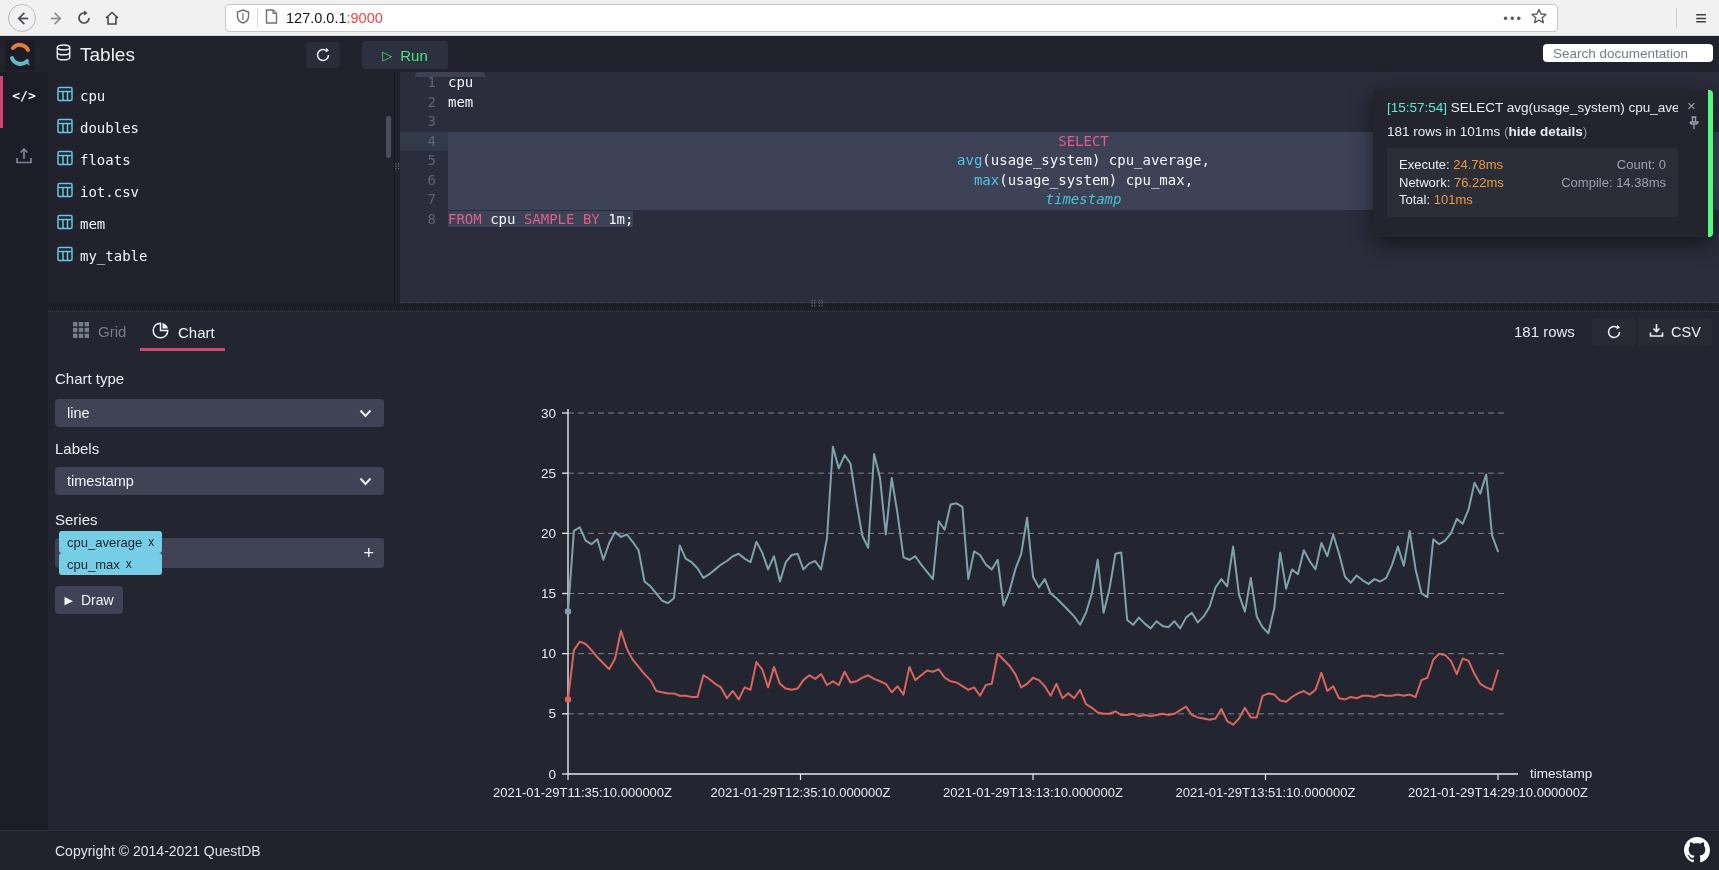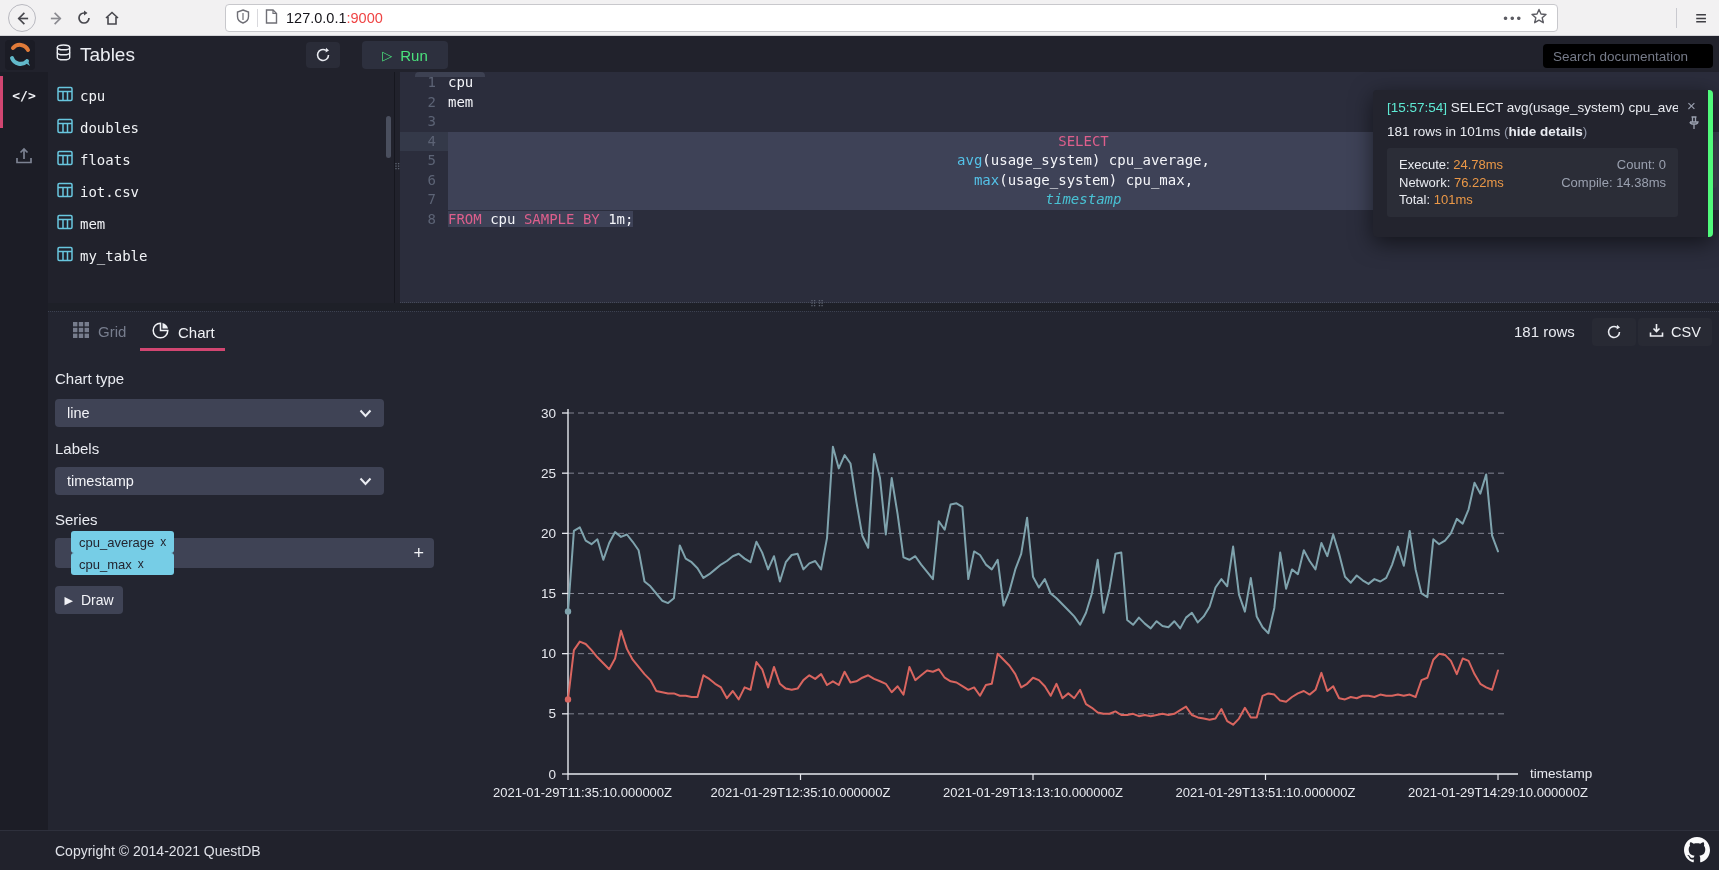--- a/index.html
+++ b/index.html
@@ -27,21 +27,21 @@
   
   #app-header { left:0; top:36px; width:1719px; height:36px; background:#21222c; }
   #logo-box { left:5px; top:40px; width:30px; height:30px; background:#1b1c25; border-radius:4px; }
   #tables-title { left:55px; top:44px; display:flex; align-items:center; gap:8px;
     color:#eceef3; font-size:19px; }
   #sidebar-refresh-btn { left:306px; top:42px; width:34px; height:26px; background:#2a2c38;
     border-radius:4px; display:flex; align-items:center; justify-content:center; }
   #run-button { left:362px; top:41px; width:86px; height:28px; background:#2d303e;
     border-radius:4px; display:flex; align-items:center; justify-content:center; gap:8px;
     color:#4be27d; font-size:15px; }
-  #search-doc { left:1543px; top:44px; width:170px; height:24px; background:#000000;
+  #search-doc { left:1543px; top:44px; width:170px; height:18px; background:#ffffff;
     border:none; border-radius:4px; color:#767b89; font-size:13.5px; padding:0 10px; outline:none; }
   #search-doc::placeholder { color:#767b89; }
 
   
   #left-rail { left:0; top:72px; width:48px; height:758px; background:#1c1d26; }
   #rail-active-bar { left:0; top:76px; width:3px; height:52px; background:#d14671; }
   #code-rail-icon { left:0; top:88px; width:48px; text-align:center; color:#f2f3f7;
     font-family:"DejaVu Sans Mono", monospace; font-weight:bold; font-size:13px; }
   #upload-rail-icon { left:14px; top:146px; }
 
@@ -105,22 +105,22 @@
     border-radius:4px; display:flex; align-items:center; justify-content:center; }
   #csv-button { left:1590px; top:6px; width:74px; height:28px; background:#282a34;
     border-radius:4px; display:flex; align-items:center; justify-content:center; gap:7px;
     color:#eef0f4; font-size:14.5px; }
 
   
   .ctl-label { position:absolute; left:7px; color:#e9ebf1; font-size:15px; }
   .ctl-select { position:absolute; left:7px; width:329px; height:28px; background:#3f4355;
     border-radius:4px; display:flex; align-items:center; color:#f2f3f7; font-size:14.5px;
     padding:0 12px; justify-content:space-between; }
-  #series-box { left:7px; top:226px; width:379px; height:30px; background:#3f4355;
-    border-radius:4px; display:flex; align-items:center; padding:0 10px 0 12px; }
+  #series-box { left:7px; top:226px; width:329px; height:30px; background:#3f4355;
+    border-radius:4px; display:flex; align-items:center; padding:0 10px 0 0; }
   .chip { height:22px; background:#76cde6; border-radius:3px; color:#232530; font-size:13px;
     display:flex; align-items:center; padding:0 8px; margin-left:4px; gap:6px; }
   .chip .x { font-size:12px; }
   #series-add { margin-left:auto; color:#f2f3f7; font-size:18px; }
   #draw-button { left:7px; top:274px; width:68px; height:28px; background:#3f4355;
     border-radius:4px; display:flex; align-items:center; justify-content:center; gap:8px;
     color:#f2f3f7; font-size:14px; }
 
   
   #footer { left:0; top:830px; width:1719px; height:40px; background:#21222c;

